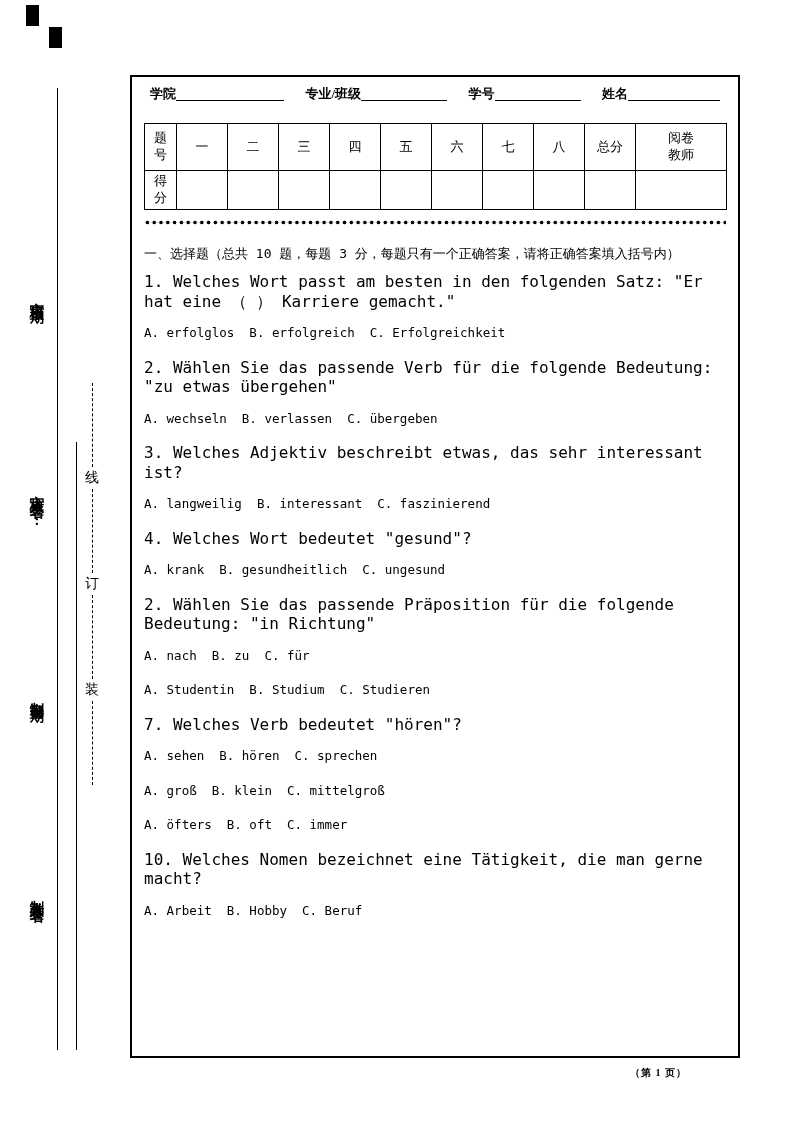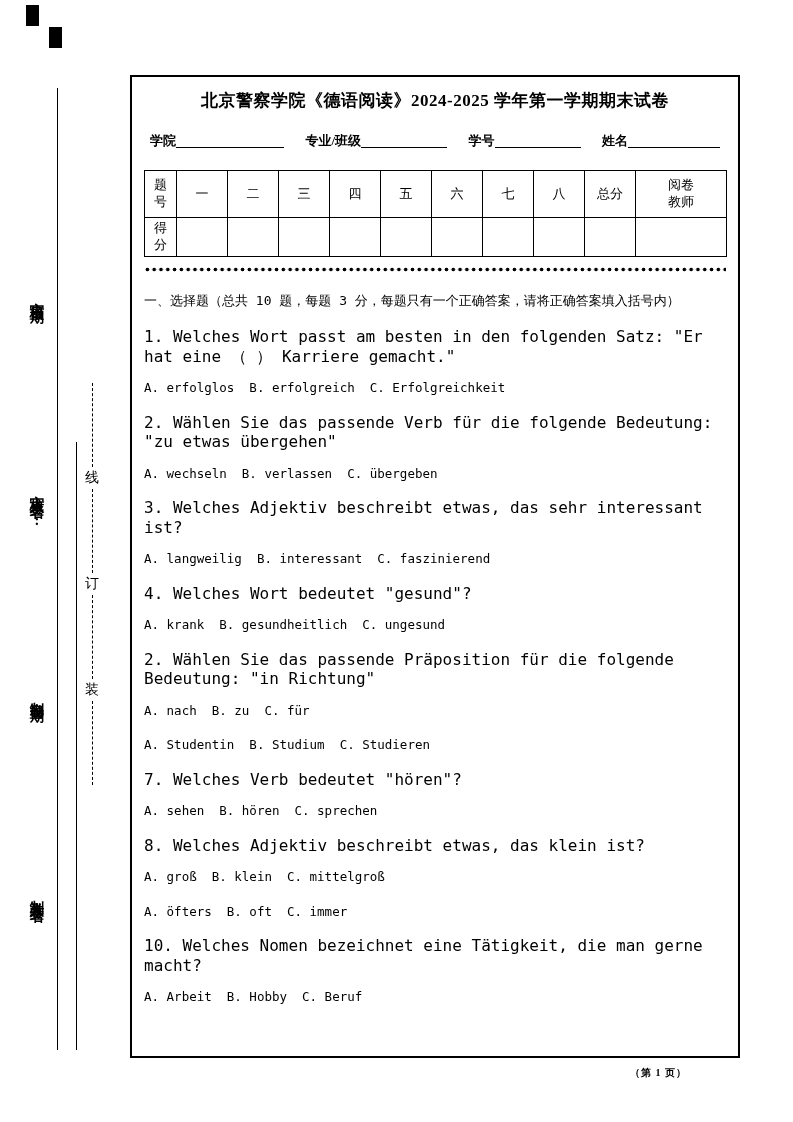--- a/index.html
+++ b/index.html
@@ -77,21 +77,21 @@
   .score-table tr.r2 td { height:34px; vertical-align:middle; }
 
   .dotted-sep {
     height:5px; margin:10px 0 18px;
     background-image:radial-gradient(circle, #000 1.7px, transparent 2.1px);
     background-size:6.8px 5px; background-repeat:repeat-x;
     background-position:left center;
   }
 
   .section-heading {
-    margin:0 0 16px; font-size:13px; line-height:21px; white-space:pre-wrap;
+    margin:0 0 8px; font-size:13px; line-height:21px; white-space:pre-wrap;
   }
 
   .qtext { margin:0 0 12px; font-size:16px; line-height:19.5px; white-space:pre-wrap; }
   .qopts { margin:0 0 15px; font-size:12.5px; line-height:19.5px; white-space:pre-wrap; }
 
   .footer {
     position:absolute; left:630px; top:1066px;
     font-family:"Liberation Serif","DejaVu Serif",serif;
     font-size:10px; font-weight:bold; letter-spacing:1px;
   }
@@ -117,21 +117,20 @@
     <span class="bchar">线</span>
     <span class="dash"></span>
     <span class="bchar">订</span>
     <span class="dash"></span>
     <span class="bchar">装</span>
     <span class="dash"></span>
   </div>
 
   <div class="main">
 
-    <h1 class="title">北京警察学院《德语阅读》2024-2025 学年第一学期期末试卷</h1>
 
     <div class="info-row">
       <span class="field">
         <span>学院</span>
         <span class="fline fline-1"></span>
       </span>
       <span class="field">
         <span>专业/班级</span>
         <span class="fline fline-2"></span>
       </span>
@@ -218,21 +217,20 @@
         <p class="qopts">A. nach  B. zu  C. für</p>
       </div>
       <div class="qblock">
         <p class="qopts">A. Studentin  B. Studium  C. Studieren</p>
       </div>
       <div class="qblock">
         <p class="qtext">7. Welches Verb bedeutet "hören"?</p>
         <p class="qopts">A. sehen  B. hören  C. sprechen</p>
       </div>
       <div class="qblock">
-        <p class="qtext">8. Welches Adjektiv beschreibt etwas, das klein ist?</p>
         <p class="qopts">A. groß  B. klein  C. mittelgroß</p>
       </div>
       <div class="qblock">
         <p class="qopts">A. öfters  B. oft  C. immer</p>
       </div>
       <div class="qblock">
         <p class="qtext">10. Welches Nomen bezeichnet eine Tätigkeit, die man gerne macht?</p>
         <p class="qopts">A. Arbeit  B. Hobby  C. Beruf</p>
       </div>
     </div>

